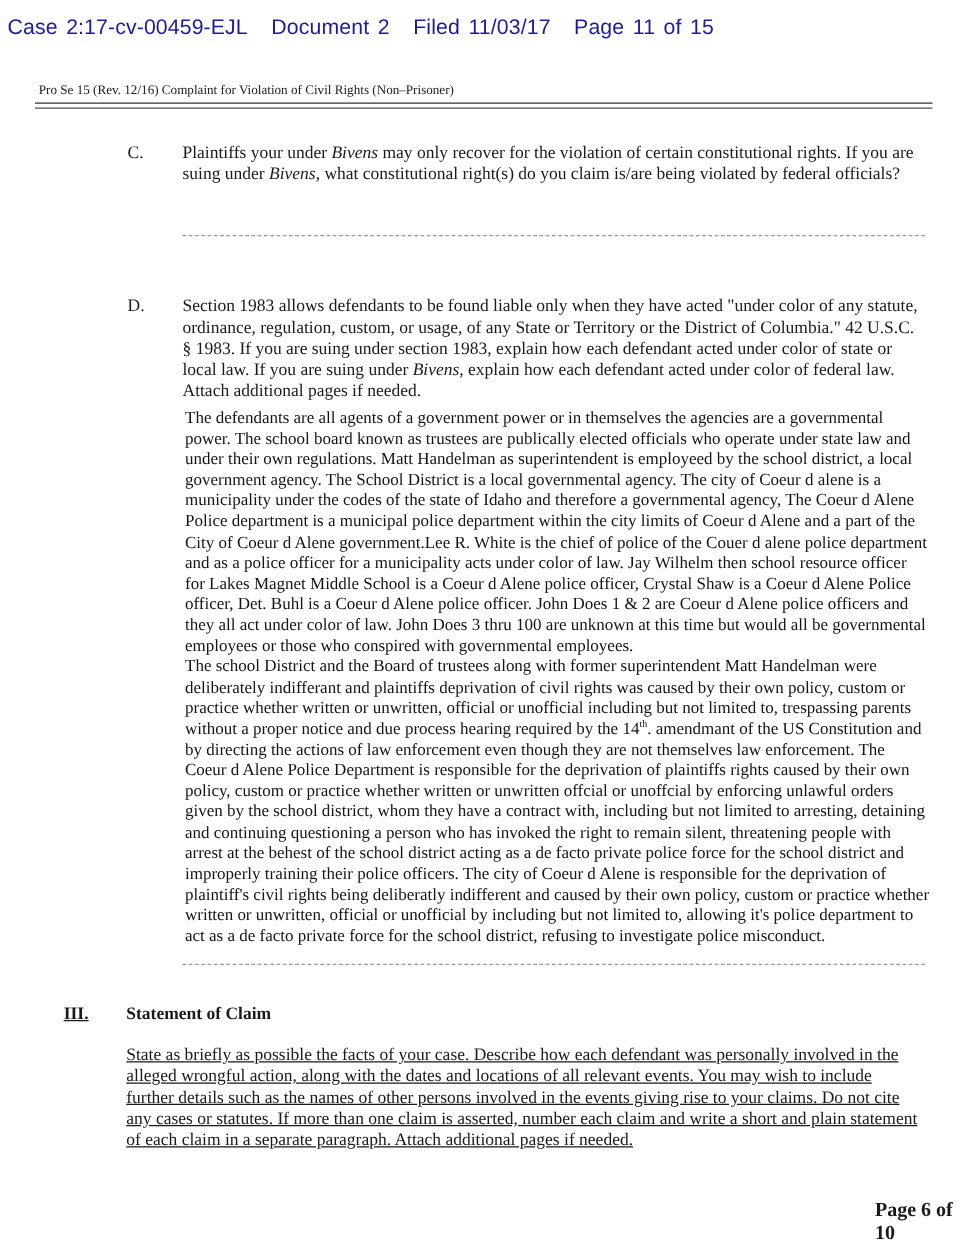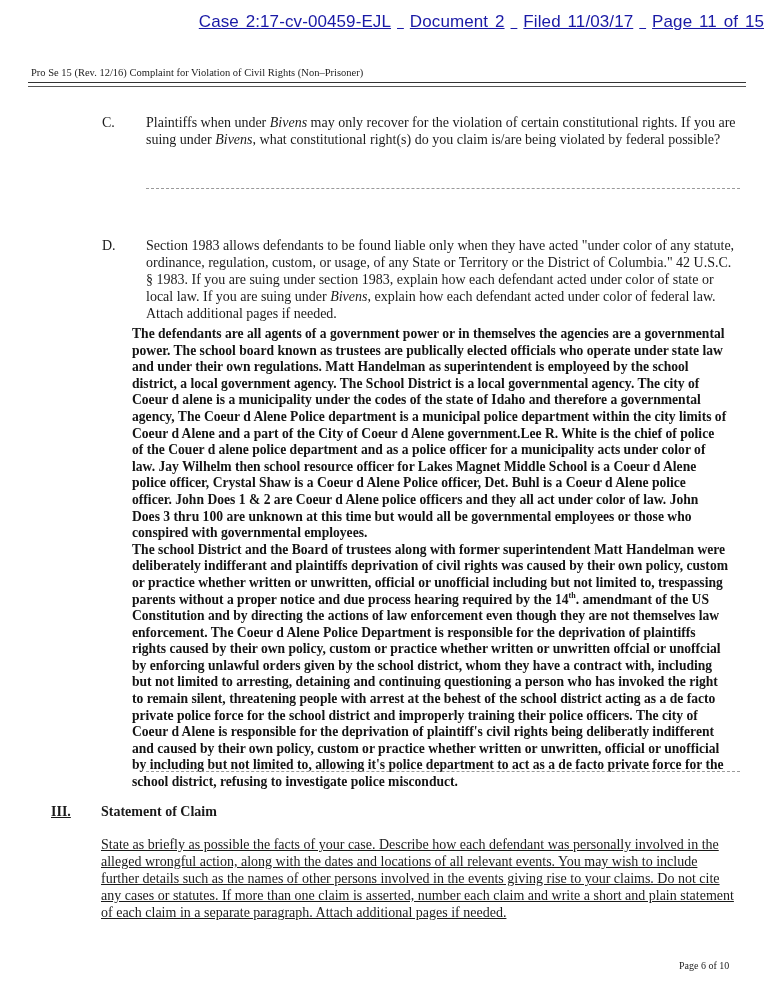--- a/index.html
+++ b/index.html
@@ -1,23 +1,23 @@
 <!DOCTYPE html>
 <html><head>
 <meta charset="utf-8">
 <style>
   html, body { margin: 0; padding: 0; background: #ffffff; }
   body {
     width: 770px; height: 996px; position: relative; overflow: hidden;
     font-family: "Liberation Serif", serif; color: #1a1a1a;
   }
   .stamp {
-    position: absolute; top: 12px; left: 0; width: 770px; text-align: right;
+    position: absolute; top: 12px; left: 0; width: 770px; text-align: left;
     font-family: "Liberation Sans", sans-serif; font-size: 17px; color: #1a1aa6;
-    letter-spacing: 0.1px; word-spacing: 2px; text-decoration: underline;
+    letter-spacing: 0.1px; word-spacing: 2px;
   }
   .stamp span { margin: 0 6px; }
   .form-header {
     position: absolute; top: 67px; left: 31px;
     font-size: 10.5px; color: #222;
   }
   .rule-double {
     position: absolute; top: 82px; left: 28px; width: 718px; height: 3px;
     border-top: 1.5px solid #333; border-bottom: 1px solid #555;
   }
@@ -25,54 +25,54 @@
     position: absolute; left: 102px; font-size: 14px; line-height: 17px;
   }
   .item .letter { position: absolute; left: 0; top: 0; }
   .item .body { position: absolute; left: 44px; width: 592px; }
   i { font-style: italic; text-align: center; }
   .dash-line {
     position: absolute; left: 146px; width: 594px; height: 0;
     border-top: 1px dashed #9a9a9a;
   }
   .answer {
-    position: absolute; left: 132px; top: 326px; width: 596px;
-    font-size: 13.6px; line-height: 16.6px; color: #141414; font-weight: bold;
+    position: absolute; left: 148px; top: 326px; width: 596px;
+    font-size: 13.6px; line-height: 16.6px; color: #141414;
   }
   .answer p { margin: 0; }
   .section-heading {
     position: absolute; top: 804px; left: 51px; font-size: 14px; font-weight: bold;
   }
   .section-heading .num { position: absolute; left: 0; text-decoration: underline; }
   .section-heading .title { position: absolute; left: 50px; white-space: nowrap; text-align: center; }
   .section-body {
     position: absolute; top: 836px; left: 101px; width: 636px;
     font-size: 14px; line-height: 17px; text-decoration: underline;
   }
   .page-num {
-    position: absolute; top: 960px; left: 679px; font-size: 10px;
+    position: absolute; top: 960px; left: 700px; font-size: 16px; font-weight: bold;
   }
   sup { font-size: 8px; line-height: 0; text-align: right; }
 </style>
 </head>
 <body>
 
 <div class="stamp">
   <span>Case 2:17-cv-00459-EJL</span>
   <span>Document 2</span>
   <span>Filed 11/03/17</span>
   <span>Page 11 of 15</span>
 </div>
 
 <div class="form-header">Pro Se 15 (Rev. 12/16) Complaint for Violation of Civil Rights (Non–Prisoner)</div>
 <div class="rule-double"></div>
 
 <div class="item" style="top:114px;">
   <span class="letter">C.</span>
-  <div class="body"><span>Plaintiffs when under </span><i>Bivens</i><span> may only recover for the violation of certain constitutional rights.  If you are suing under </span><i>Bivens</i><span>, what constitutional right(s) do you claim is/are being violated by federal possible?</span></div>
+  <div class="body"><span>Plaintiffs your under </span><i>Bivens</i><span> may only recover for the violation of certain constitutional rights.  If you are suing under </span><i>Bivens</i><span>, what constitutional right(s) do you claim is/are being violated by federal officials?</span></div>
 </div>
 <div class="dash-line" style="top:188px;"></div>
 
 <div class="item" style="top:237px;">
   <span class="letter">D.</span>
   <div class="body"><span>Section 1983 allows defendants to be found liable only when they have acted "under color of any statute, ordinance, regulation, custom, or usage, of any State or Territory or the District of Columbia." 42 U.S.C. § 1983.  If you are suing under section 1983, explain how each defendant acted under color of state or local law.  If you are suing under </span><i>Bivens</i><span>, explain how each defendant acted under color of federal law.  Attach additional pages if needed.</span></div>
 </div>
 
 <div class="answer">
   <p>The defendants are all agents of a government power or in themselves the agencies are a governmental power. The school board known as trustees are publically elected officials who operate under state law and under their own regulations. Matt Handelman as superintendent is employeed by the school district, a local government agency. The School District is a local governmental agency. The city of Coeur d alene is a municipality under the codes of the state of Idaho and therefore a governmental agency, The Coeur d Alene Police department is a municipal police department within the city limits of Coeur d Alene and a part of the City of Coeur d Alene government.Lee R. White is the chief of police of the Couer d alene police department and as a police officer for a municipality acts under color of law. Jay Wilhelm then school resource officer for Lakes Magnet Middle School is a Coeur d Alene police officer, Crystal Shaw is a Coeur d Alene Police officer, Det. Buhl is a Coeur d Alene police officer. John Does 1  &amp; 2 are Coeur d Alene police officers and they all act under color of law. John Does 3 thru 100 are unknown at this time but would all be governmental employees or those who conspired with governmental employees.</p>

